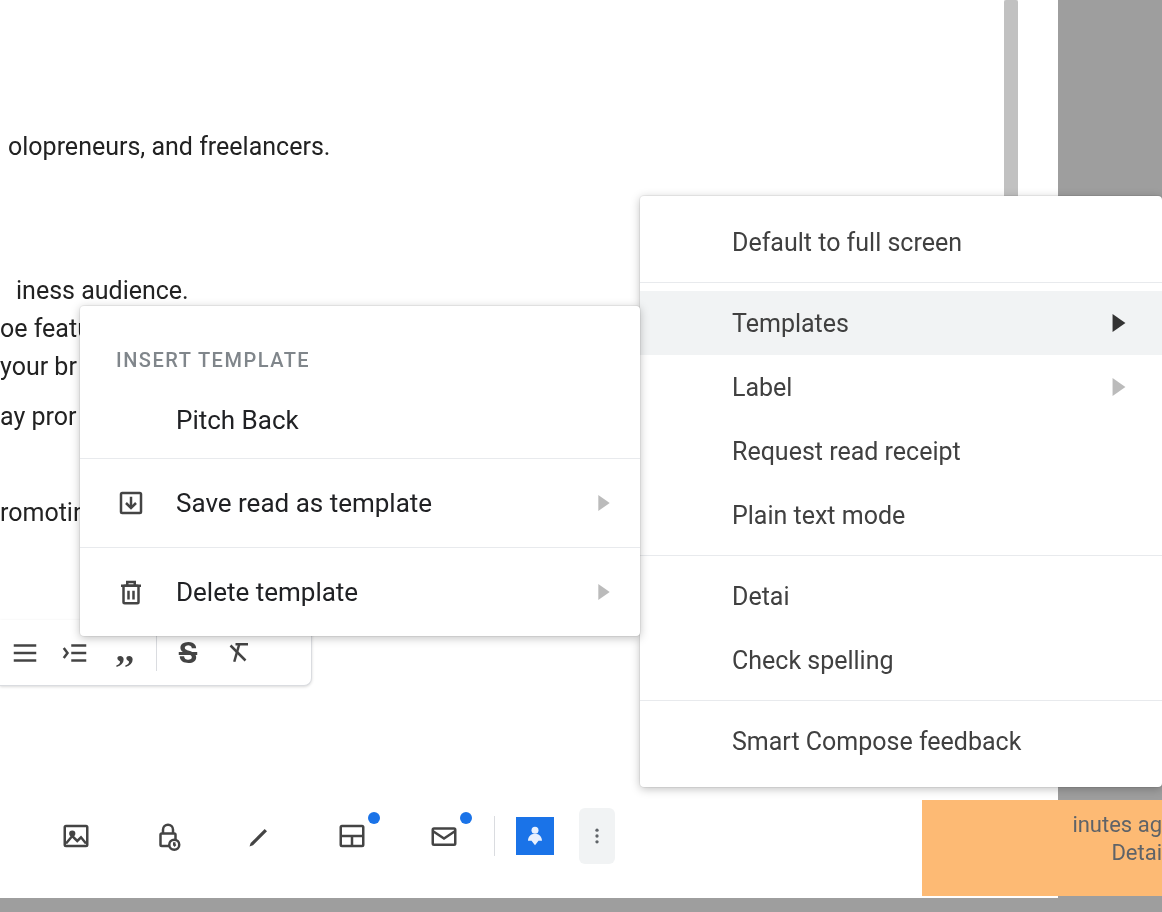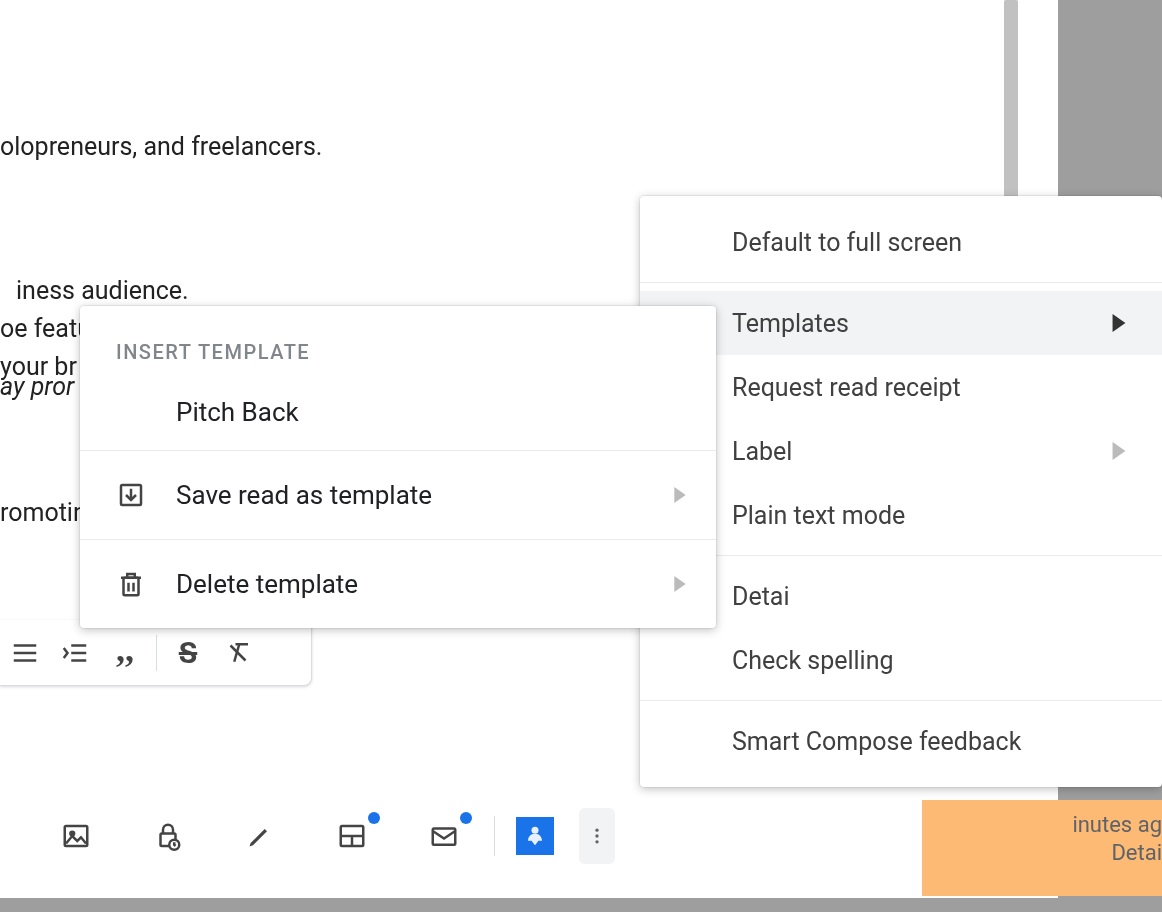--- a/index.html
+++ b/index.html
@@ -66,25 +66,25 @@
   }
 
   
   .body-text {
     position: absolute;
     font-size: 25px;
     color: #222;
     white-space: nowrap;
     line-height: 38px;
   }
-  .bt1 { left: 0; top: 128px; }
+  .bt1 { left: 8px; top: 128px; }
   .bt2 { left: 16px; top: 272px; }
   .bt3 { left: 0; top: 310px; }
   .bt4 { left: 0; top: 348px; }
-  .bt5 { left: 0; top: 368px; font-style: italic; }
+  .bt5 { left: 0; top: 398px; }
   .bt6 { left: 0; top: 494px; }
 
   
   .fmt-toolbar {
     position: absolute;
     left: 0;
     top: 620px;
     height: 66px;
     width: 312px;
     background: #fff;
@@ -237,25 +237,25 @@
     right: 36px;
     top: 50%;
     transform: translateY(-50%);
   }
 
   
   .menu-sub {
     position: absolute;
     left: 80px;
     top: 306px;
-    width: 636px;
+    width: 560px;
     background: #fff;
     border-radius: 4px;
     box-shadow: 0 2px 10px rgba(0,0,0,0.25), 0 0 0 1px rgba(0,0,0,0.05);
-    padding: 8px 0 0 0;
+    padding: 16px 0 0 0;
     z-index: 60;
   }
   .sub-header {
     font-size: 20px;
     letter-spacing: 1.5px;
     color: #80868b;
     padding: 26px 0 10px 36px;
     font-weight: 500;
   }
   .sub-item {
@@ -417,31 +417,31 @@
     <div class="menu-sep"></div>
     <div class="menu-item hover">
       <span>Templates</span>
       <span class="submenu-arrow">
         <svg width="14" height="18" viewBox="0 0 10 14" fill="#333">
             <polygon points="0,0 10,7 0,14"></polygon>
           </svg>
       </span>
     </div>
     <div class="menu-item">
-      <span>Request read receipt</span>
-    </div>
-    <div class="menu-item">
       <span>Label</span>
       <span class="submenu-arrow">
         <svg width="14" height="18" viewBox="0 0 10 14" fill="#bbb">
             <polygon points="0,0 10,7 0,14"></polygon>
           </svg>
       </span>
     </div>
     <div class="menu-item">
+      <span>Request read receipt</span>
+    </div>
+    <div class="menu-item">
       <span>Plain text mode</span>
     </div>
     <div class="menu-sep"></div>
     <div class="menu-item">
       <span>Detai</span>
     </div>
     <div class="menu-item">
       <span>Check spelling</span>
     </div>
     <div class="menu-sep"></div>

